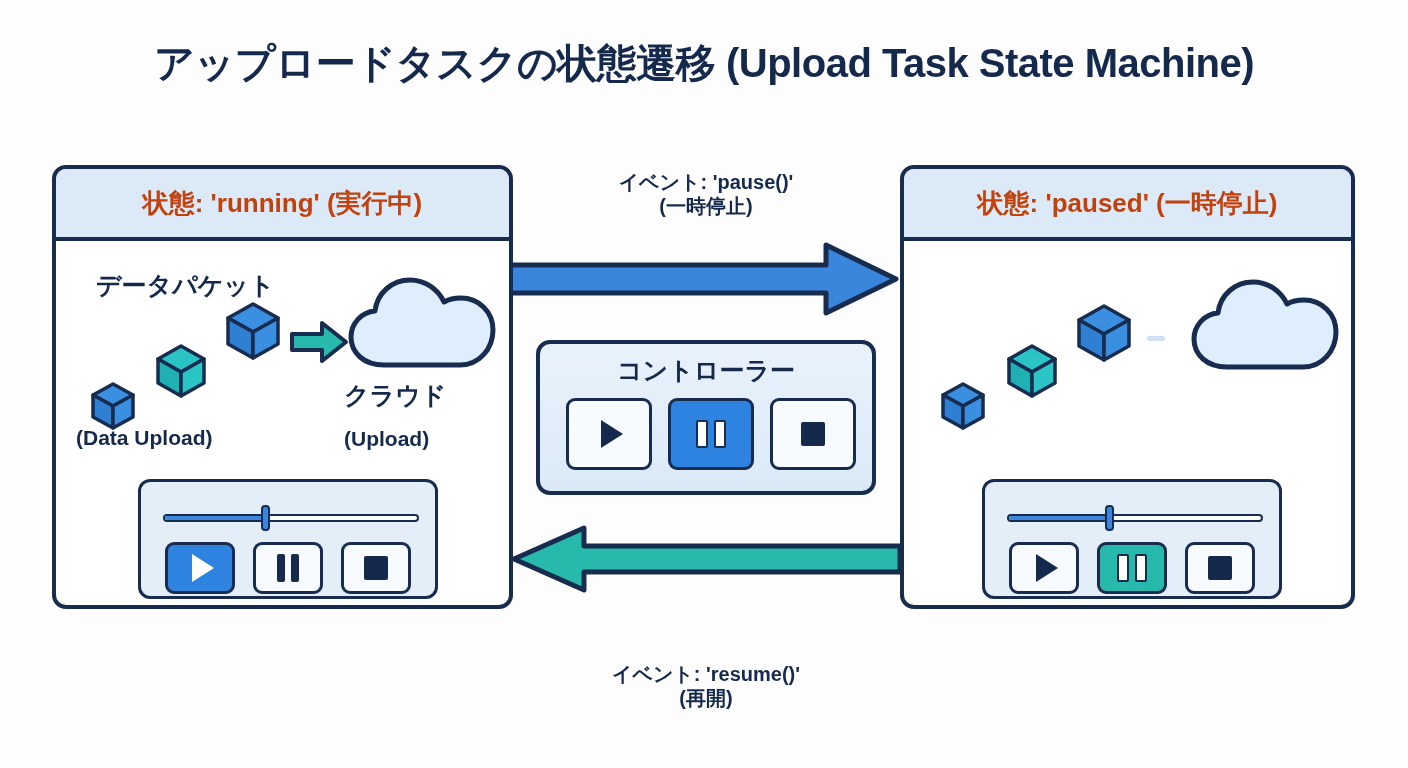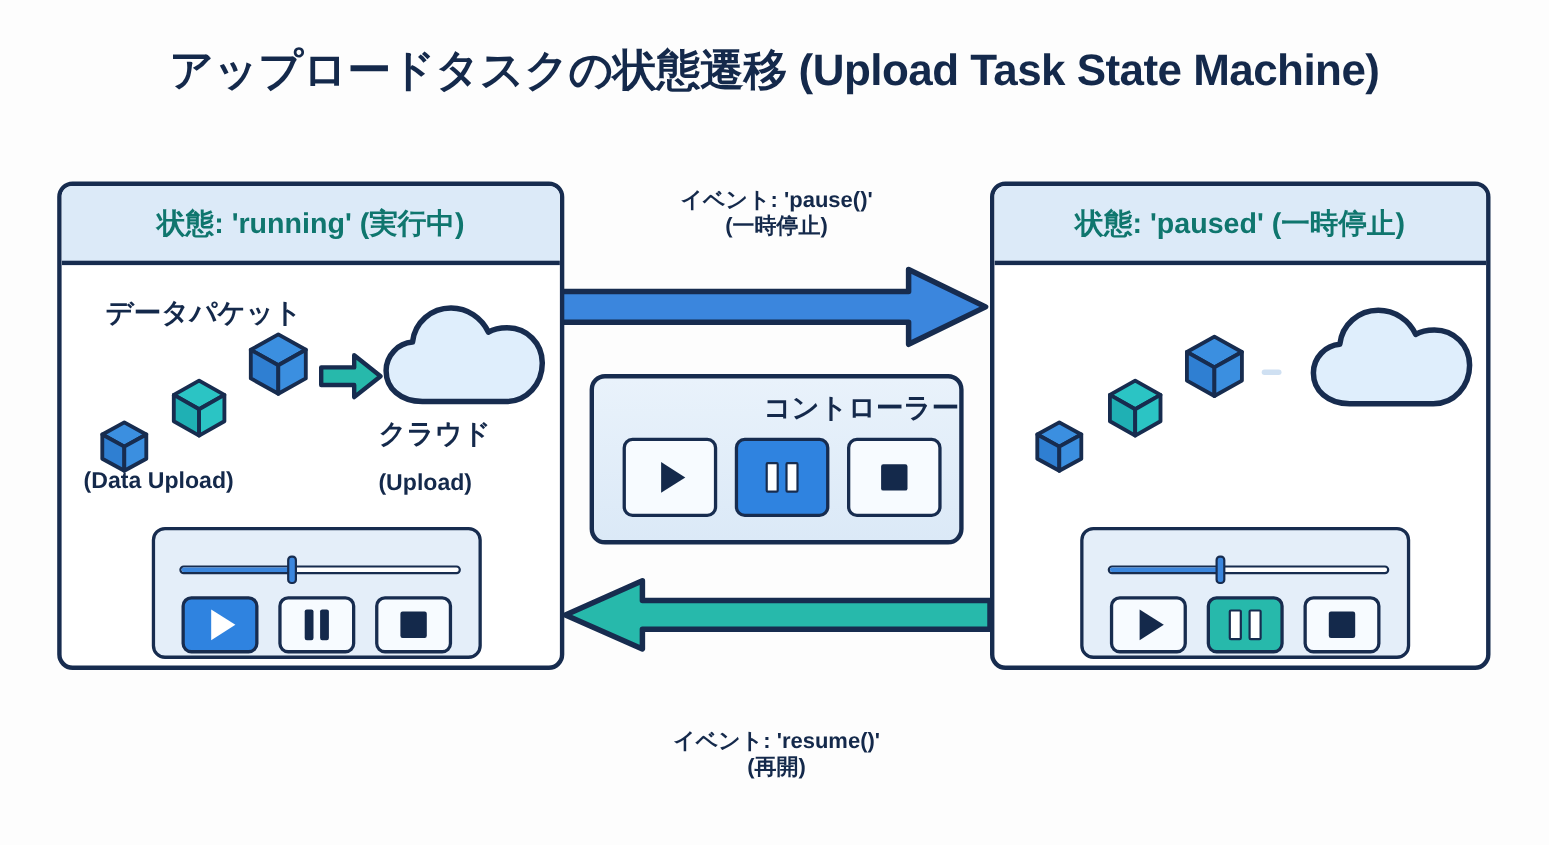--- a/index.html
+++ b/index.html
@@ -27,21 +27,21 @@
     overflow: hidden;
   }
   .panel-left  { left: 52px;  top: 165px; width: 461px; height: 444px; }
   .panel-right { left: 900px; top: 165px; width: 455px; height: 444px; }
 
   .panel-header {
     height: 72px;
     background: #dceaf8;
     border-bottom: 4px solid #172c4f;
     display: flex; align-items: center; justify-content: center;
-    font-size: 26px; font-weight: bold; color: #0f766e;
+    font-size: 26px; font-weight: bold; color: #c2410c;
   }
   .panel-body { position: relative; height: calc(100% - 72px); }
 
   
   .cube { position: absolute; }
   .cube svg { display:block; }
 
   
   .cloud { position: absolute; }
 
@@ -103,21 +103,21 @@
   .gl-stop { width: 24px; height: 24px; background: #14294b; border-radius: 2px; }
 
   
   .controller {
     position: absolute; left: 536px; top: 340px; width: 340px; height: 155px;
     background: linear-gradient(#e9f2fb, #dbe9f7);
     border: 4px solid #172c4f; border-radius: 14px;
   }
   .controller-title {
     position: absolute; left: 0; top: 10px; width: 100%;
-    text-align: right; font-size: 25px; font-weight: bold; color: #14294b;
+    text-align: center; font-size: 25px; font-weight: bold; color: #14294b;
   }
 
   
   .big-arrow { position: absolute; }
 
   
   .event-label {
     position: absolute; text-align: center;
     color: #14294b; font-weight: bold; font-size: 20px; line-height: 1.22;
   }

